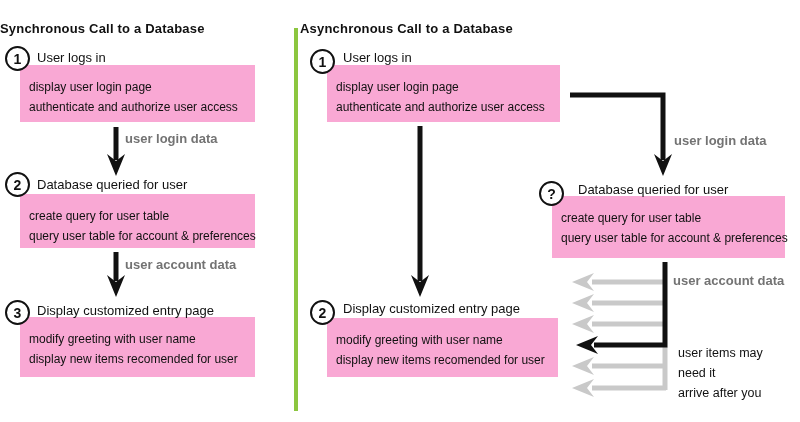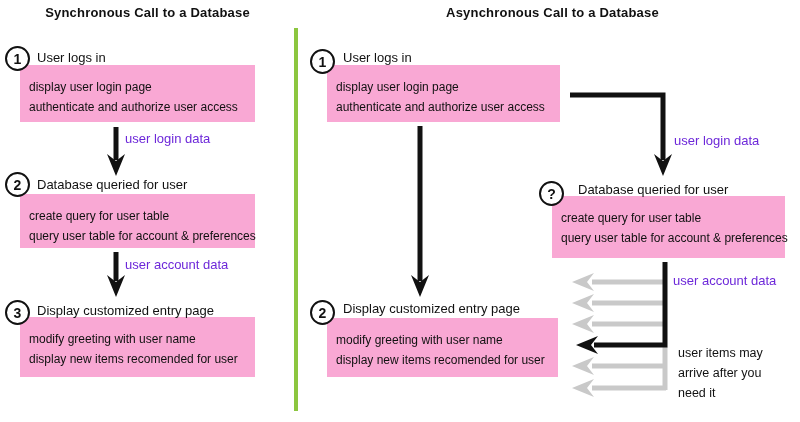--- a/index.html
+++ b/index.html
@@ -1,35 +1,35 @@
 <!DOCTYPE html>
 <html><head>
 <meta charset="utf-8">
 <style>
   html,body { margin:0; padding:0; background:#fff; }
   #canvas {
     position:relative; width:800px; height:422px; background:#ffffff;
     font-family:"Liberation Sans", sans-serif; color:#111; overflow:hidden;
   }
-  .panel-title { position:absolute; top:5px; font-weight:bold; font-size:13px; text-align:center; letter-spacing:.2px; }
+  .panel-title { position:absolute; top:21px; font-weight:bold; font-size:13px; text-align:left; letter-spacing:.2px; }
   #title-sync  { left:0;   width:295px; }
   #title-async { left:300px; width:505px; }
 
   .divider { position:absolute; left:294px; top:28px; width:4px; height:383px; background:#8cc63f; }
 
   .step-circle {
     position:absolute; width:25px; height:25px; border:2.5px solid #111; border-radius:50%;
     background:#fff; display:flex; align-items:center; justify-content:center;
     font-weight:bold; font-size:14px; z-index:3; box-sizing:border-box;
   }
   .step-title { position:absolute; font-weight:normal; font-size:13px; z-index:2; white-space:nowrap; }
   .step-box   { position:absolute; background:#f9a8d4; z-index:1; box-sizing:border-box; padding:12px 0 0 9px; }
   .box-line   { font-size:12px; line-height:20px; white-space:nowrap; }
 
-  .green-label { position:absolute; color:#6d28d9; font-weight:normal; font-size:13px; z-index:2; white-space:nowrap; }
+  .green-label { position:absolute; color:#737373; font-weight:bold; font-size:13px; z-index:2; white-space:nowrap; }
 
   .note { position:absolute; left:678px; top:343px; font-size:12.5px; line-height:20px; z-index:2; }
   .note span { display:block; }
 
   #arrow-layer { position:absolute; left:0; top:0; width:800px; height:422px; z-index:2; pointer-events:none; }
 </style>
 </head>
 <body>
 
 <div id="canvas">
@@ -80,22 +80,22 @@
 
   <div class="step-box" style="left:327px; top:318px; width:231px; height:59px;">
     <div class="box-line">modify greeting with user name</div>
     <div class="box-line">display new items recomended for user</div>
   </div>
   <div class="step-circle" style="left:310px; top:300px;">2</div>
   <div class="step-title" style="left:343px; top:301px;">Display customized entry page</div>
 
   <div class="note">
     <span>user items may</span>
+    <span>need it</span>
     <span>arrive after you</span>
-    <span>need it</span>
   </div>
 
   <svg id="arrow-layer" viewBox="0 0 800 422" xmlns="http://www.w3.org/2000/svg">
 
     <g>
       <line x1="116" y1="127" x2="116" y2="160" stroke="#111" stroke-width="5"></line>
       <path d="M116,176 L107,154 L116,161 L125,154 Z" fill="#111"></path>
     </g>
 
     <g>

